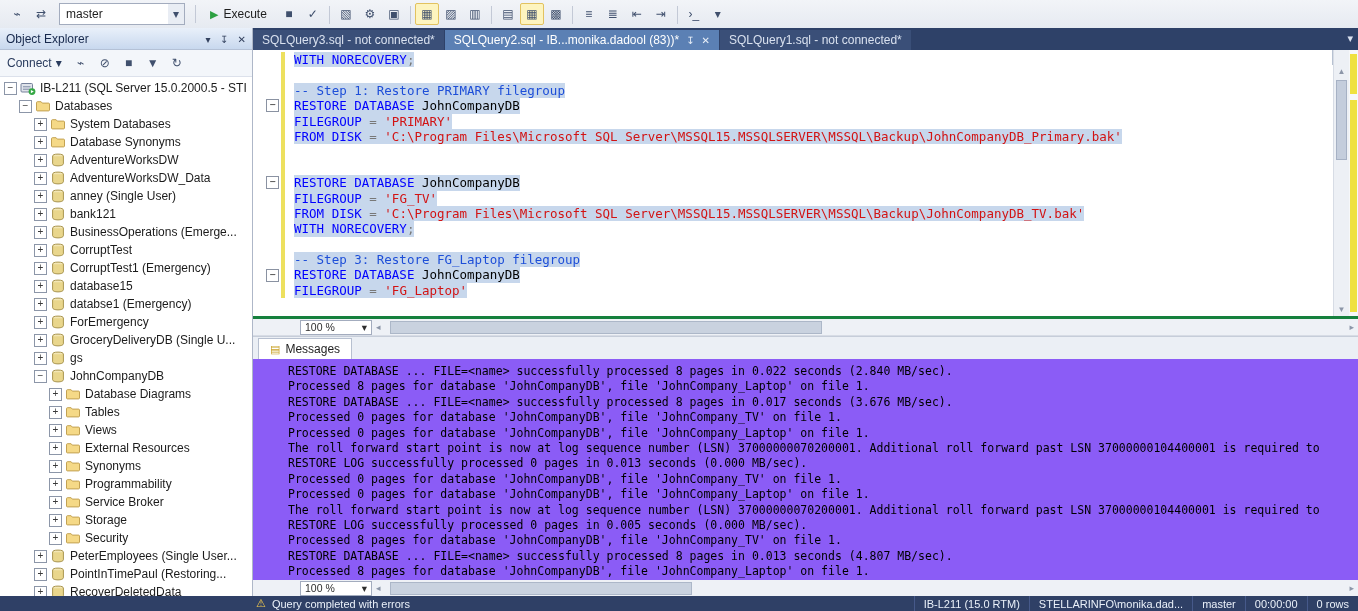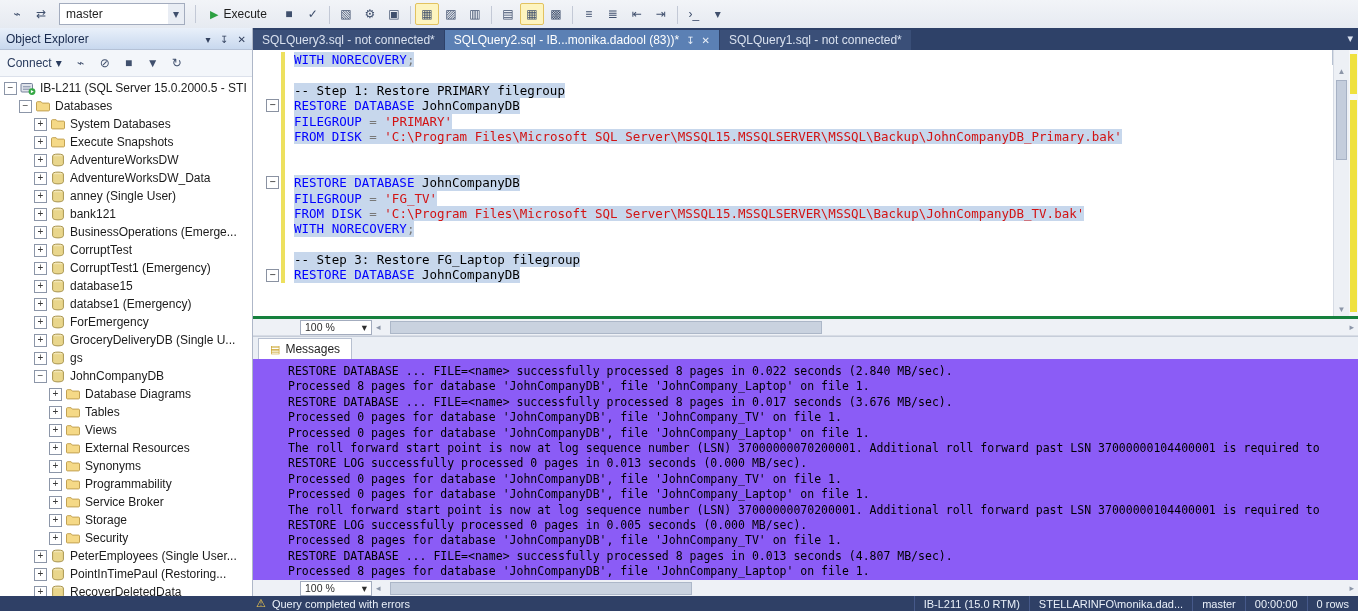--- a/index.html
+++ b/index.html
@@ -51,21 +51,21 @@
   
   .editor{height:266px;flex:none;position:relative;background:#fff;overflow:hidden;border-bottom:3px solid #15803d;}
   #editor-code{position:absolute;top:2px;left:0;right:26px;font-family:"DejaVu Sans Mono",monospace;
                font-size:12.5px;line-height:15.4px;}
   .eline{display:flex;height:15.4px;align-items:center;}
   .lmargin{width:26px;flex:none;display:flex;justify-content:flex-end;padding-right:2px;}
   .foldbox{width:11px;height:11px;border:1px solid #8A92A2;background:#fff;color:#333;
            font-size:10px;line-height:9px;text-align:center;display:block;}
   .changebar{width:4px;flex:none;align-self:stretch;background:#EDE05E;margin-right:9px;}
   .hl{background:#C7D7EC;white-space:pre;}
-  .tok-k{color:#0000ff;} .tok-s{color:#d21313;} .tok-c{color:#000000;} .tok-o{color:#787878;} .tok-p{color:#000;}
+  .tok-k{color:#0000ff;} .tok-s{color:#d21313;} .tok-c{color:#1d4ed8;} .tok-o{color:#787878;} .tok-p{color:#000;}
   .vscroll{position:absolute;top:0;right:9px;width:15px;bottom:0;background:#EDF0F5;border-left:1px solid #D7DCE5;}
   .varrow{position:absolute;left:0;right:0;height:14px;display:flex;align-items:center;justify-content:center;
           color:#8C96A8;font-size:8px;}
   .varrow.down{bottom:0;} .varrow.up{top:14px;}
   .vthumb{position:absolute;left:2px;right:2px;top:30px;height:78px;background:#C4CDDC;border:1px solid #A6B1C4;}
   .annot{position:absolute;top:0;right:0;width:9px;bottom:0;background:#F6F7F9;}
   .annot .yseg{position:absolute;left:1px;right:1px;background:#EFE13F;}
   .split-grip{position:absolute;right:9px;top:0;width:15px;height:13px;background:#DEE4EE;border:1px solid #B7C1D1;}
 
   
@@ -162,21 +162,21 @@
             </span>
             <span class="tree-label">System Databases</span>
           </div>
           <div class="tree-row" style="padding-left: 34px;">
             <span class="twisty box">+</span>
             <span class="tree-icon">
               <svg viewBox="0 0 16 16">
                 <path d="M1.5 4.6c0-.5.4-.9.9-.9h3.7l1.2 1.4h6.3c.5 0 .9.4.9.9v6c0 .5-.4.9-.9.9H2.4c-.5 0-.9-.4-.9-.9z" fill="#f5d987" stroke="#c3a253"></path>
               </svg>
             </span>
-            <span class="tree-label">Execute Snapshots</span>
+            <span class="tree-label">Database Synonyms</span>
           </div>
           <div class="tree-row" style="padding-left: 34px;">
             <span class="twisty box">+</span>
             <span class="tree-icon">
               <svg viewBox="0 0 16 16">
                 <ellipse cx="8" cy="4.2" rx="5.4" ry="2.1" fill="#f3e6b4" stroke="#a9954f"></ellipse>
                 <path d="M2.6 4.2v7.6c0 1.2 2.4 2.1 5.4 2.1s5.4-.9 5.4-2.1V4.2" fill="#e9d68c" stroke="#a9954f"></path>
               </svg>
             </span>
             <span class="tree-label">AdventureWorksDW</span>
@@ -502,20 +502,25 @@
               <span class="lmargin"></span>
               <span class="changebar"></span>
               <span class="hl"><span class="tok-c">-- Step 3: Restore FG_Laptop filegroup</span></span>
             </div>
             <div class="eline">
               <span class="lmargin">
                 <span class="foldbox">−</span>
               </span>
               <span class="changebar"></span>
               <span class="hl"><span class="tok-k">RESTORE</span><span class="tok-p"> </span><span class="tok-k">DATABASE</span><span class="tok-p"> JohnCompanyDB</span></span>
+            </div>
+            <div class="eline">
+              <span class="lmargin"></span>
+              <span class="changebar"></span>
+              <span class="hl"><span class="tok-k">FILEGROUP</span><span class="tok-p"> </span><span class="tok-o">=</span><span class="tok-p"> </span><span class="tok-s">'FG_Laptop'</span></span>
             </div>
           </div>
         <div class="split-grip"></div>
         <div class="vscroll">
           <div class="varrow up">▲</div>
           <div class="vthumb"></div>
           <div class="varrow down">▼</div>
         </div>
         <div class="annot">
           <div class="yseg" style="top:4px;height:40px;"></div>

